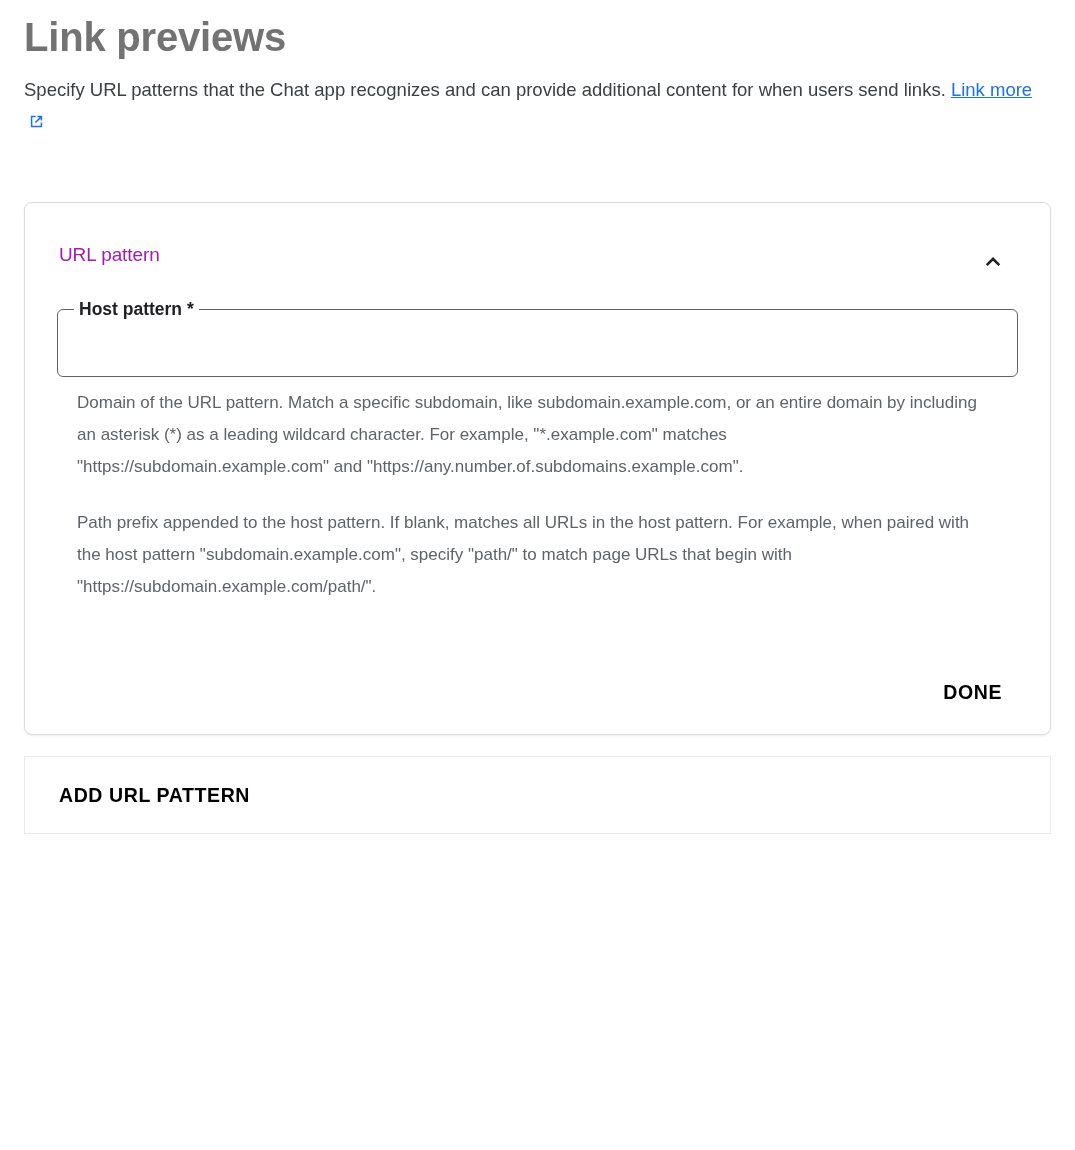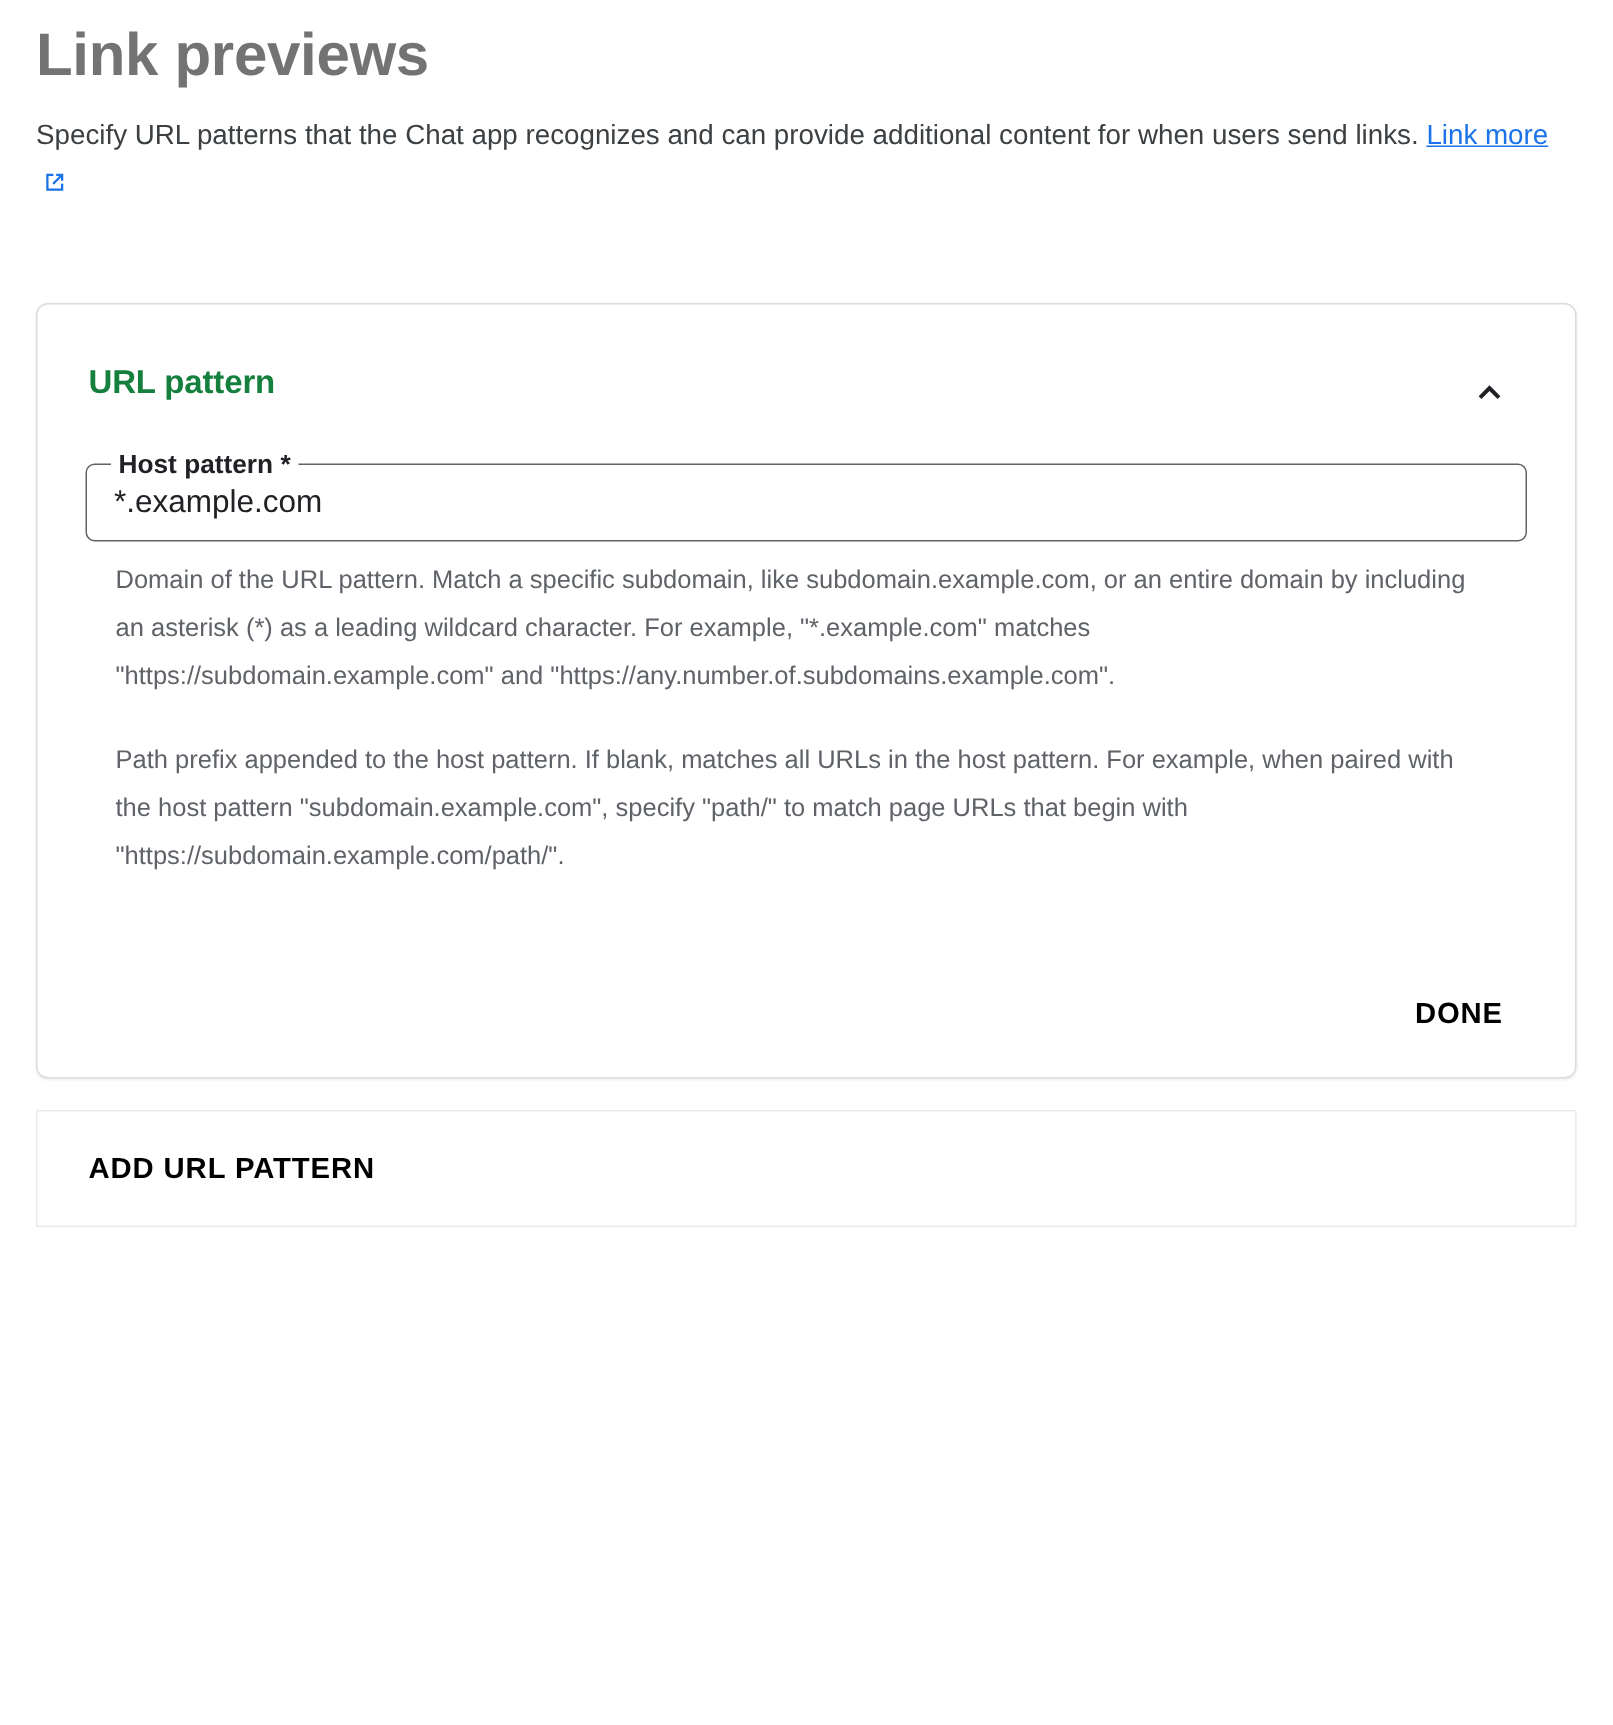--- a/index.html
+++ b/index.html
@@ -52,43 +52,43 @@
     box-shadow: 0 1px 2px rgba(60,64,67,0.10);
     padding: 24px 32px 20px 32px;
     position: relative;
   }
   .card-head {
     display: flex;
     align-items: flex-start;
     justify-content: space-between;
   }
   .card-title {
-    font-size: 22px;
-    font-weight: bold;
-    color: #15803d;
+    font-size: 19px;
+    font-weight: normal;
+    color: #a21caf;
     line-height: 36px;
     margin: 10px 0 0 2px;
     letter-spacing: -0.1px;
   }
   .collapse-btn {
     background: none;
     border: none;
     padding: 10px;
     cursor: pointer;
     line-height: 0;
     margin-top: 8px;
   }
   .field-wrap {
     margin-top: 24px;
     position: relative;
   }
   .field-box {
     border: 1px solid #5f6368;
     border-radius: 6px;
-    height: 52px;
+    height: 68px;
     display: flex;
     align-items: center;
     padding: 0 18px;
     position: relative;
     background: #fff;
   }
   .field-label {
     position: absolute;
     top: -12px;
     left: 16px;
@@ -172,21 +172,20 @@
           <svg width="30" height="30" viewBox="0 0 24 24">
               <path d="M6.2 15.3 12 9.5l5.8 5.8-1.5 1.5L12 12.5l-4.3 4.3z" fill="#202124"></path>
             </svg>
         </span>
       </button>
     </div>
 
     <div class="field-wrap">
       <div class="field-box">
         <span class="field-label">Host pattern *</span>
-        <input class="field-value" value="*.example.com" style="">
       </div>
       <div class="field-help">Domain of the URL pattern. Match a specific subdomain, like subdomain.example.com, or an entire domain by including an asterisk (*) as a leading wildcard character. For example, "*.example.com" matches "https://subdomain.example.com" and "https://any.number.of.subdomains.example.com".</div>
     </div>
 
     <div class="field-wrap">
       <div class="field-help">Path prefix appended to the host pattern. If blank, matches all URLs in the host pattern. For example, when paired with the host pattern "subdomain.example.com", specify "path/" to match page URLs that begin with "https://subdomain.example.com/path/".</div>
     </div>
 
     <div class="card-actions">
       <button class="text-button">DONE</button>

